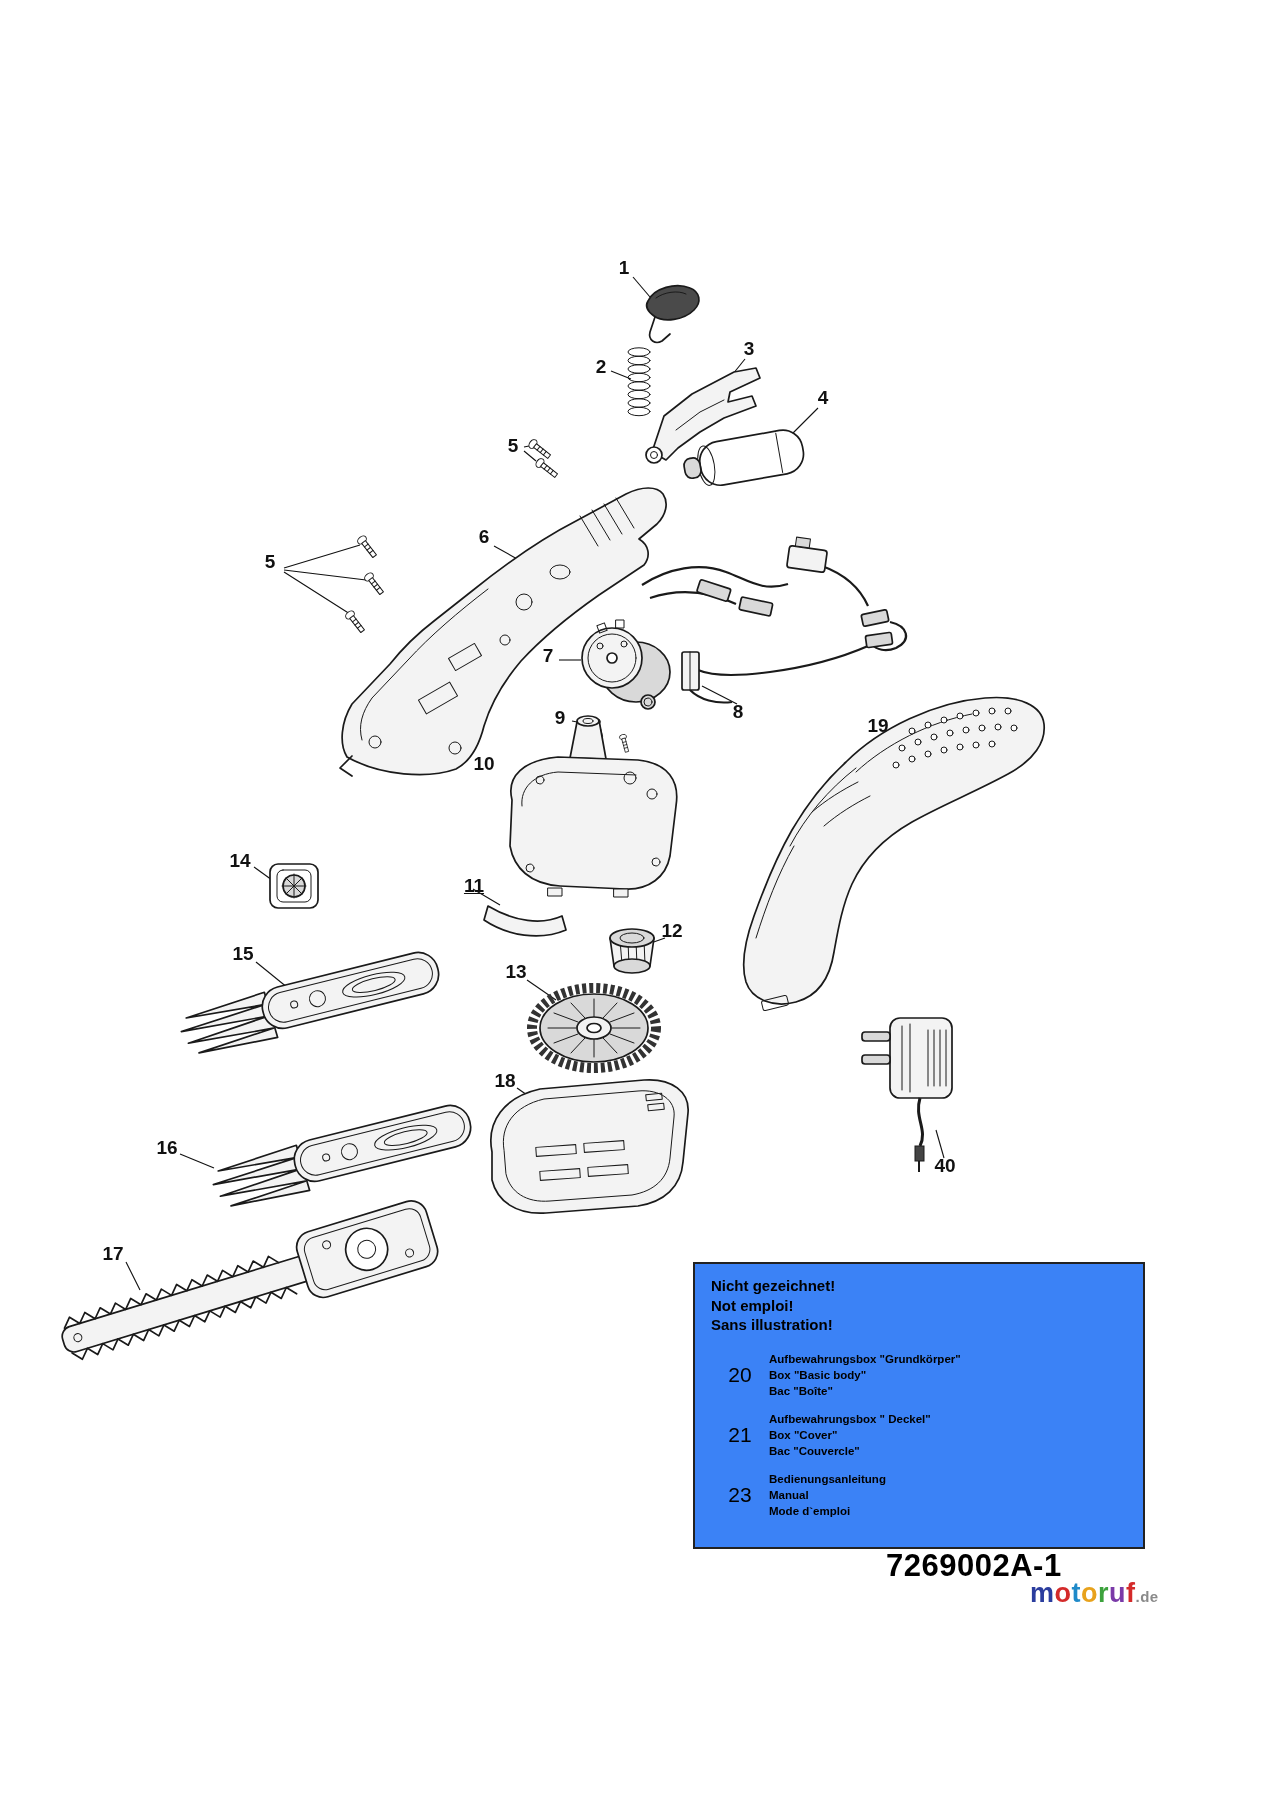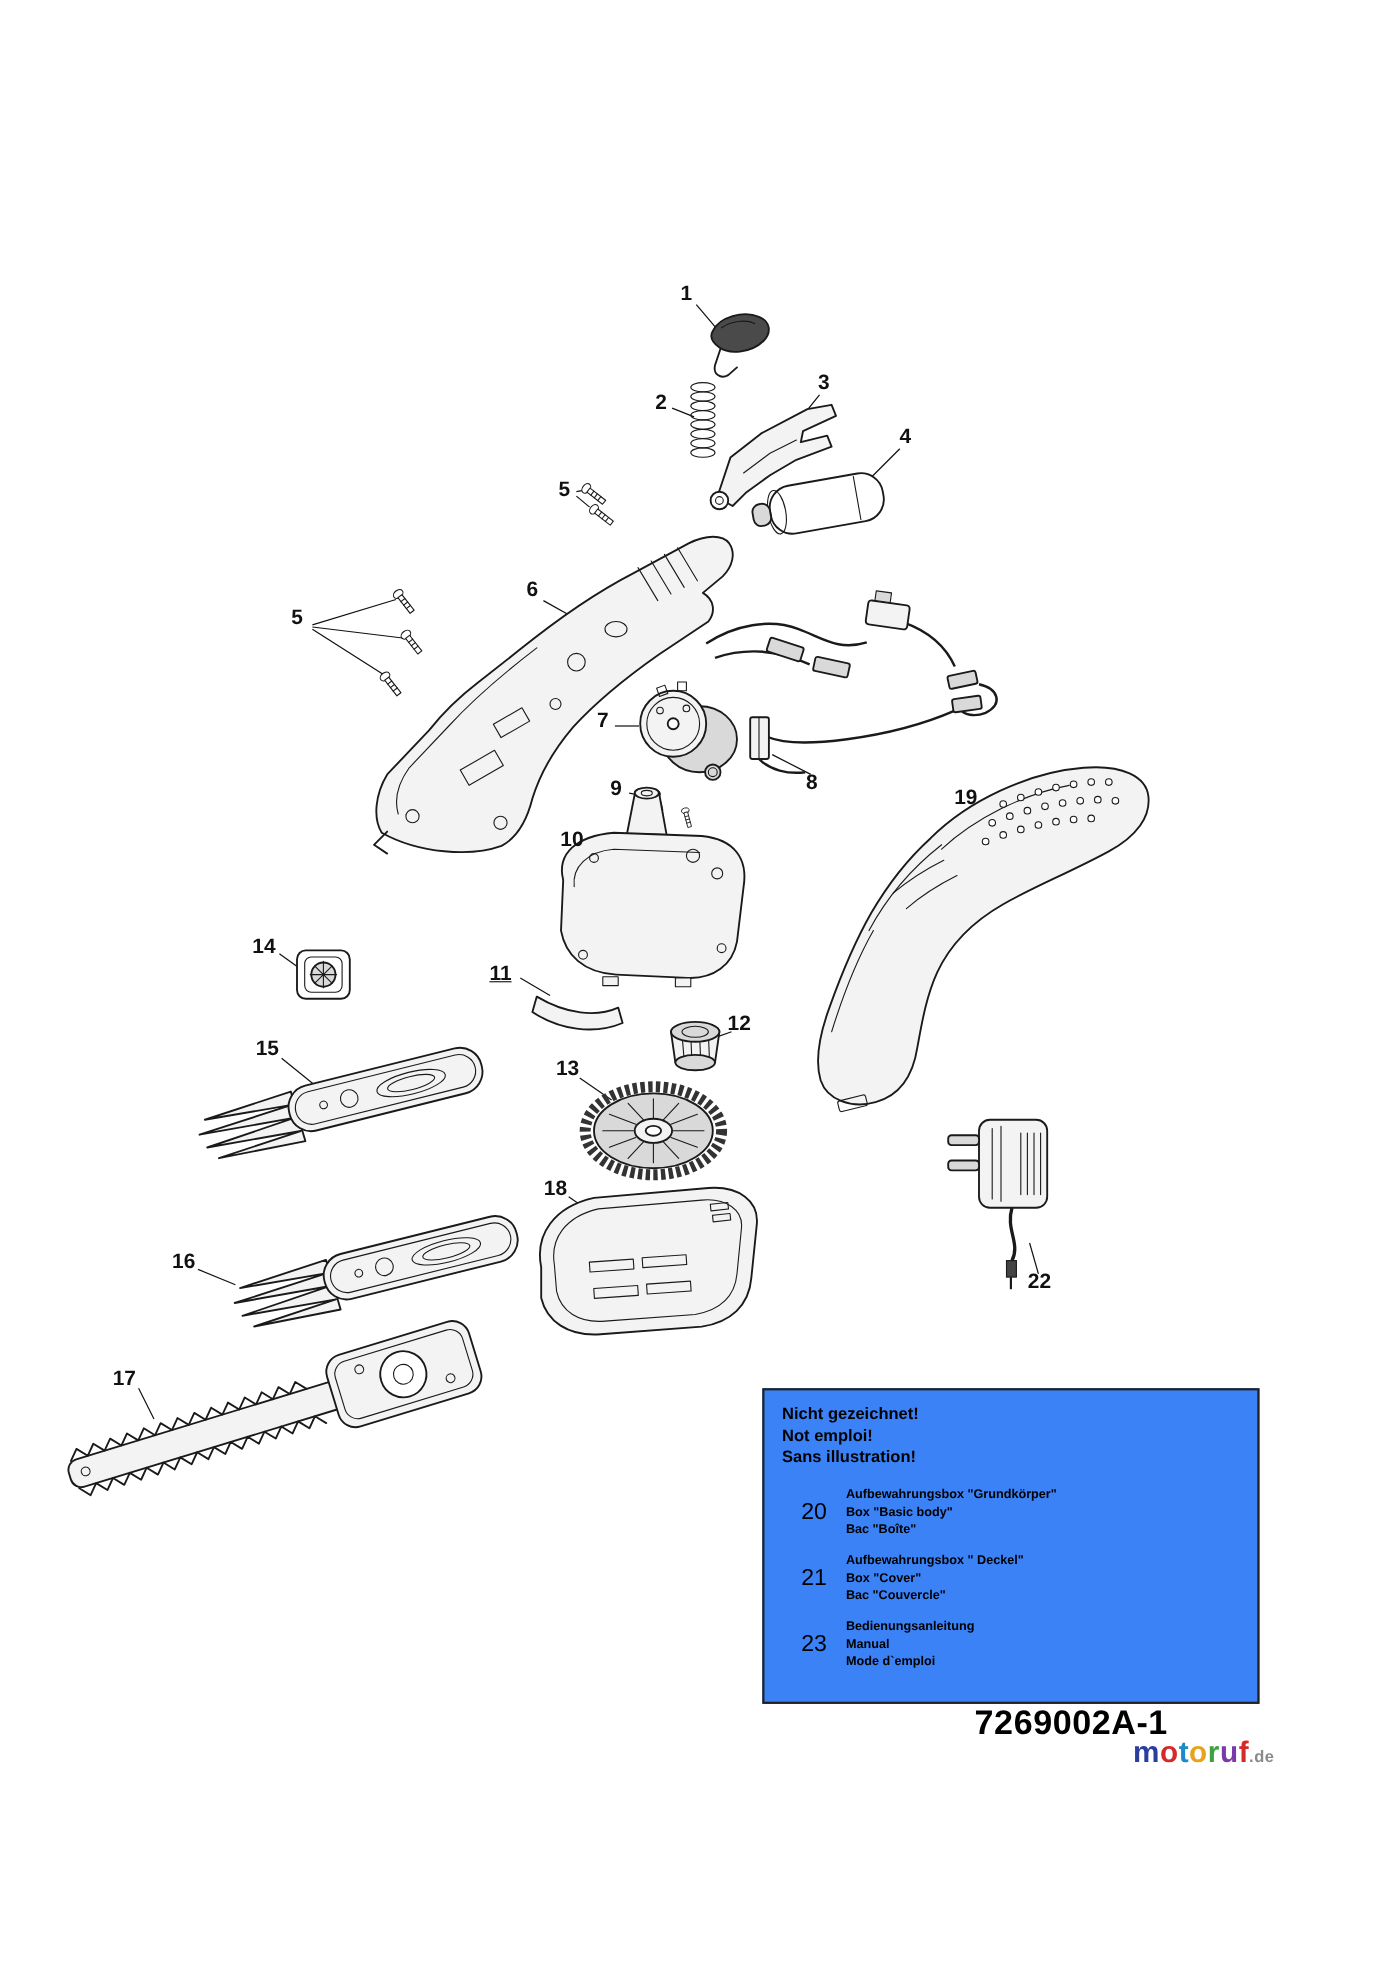--- a/index.html
+++ b/index.html
@@ -294,31 +294,31 @@
       <div class="callout" style="left: 624px; top: 268px;">1</div>
       <div class="callout" style="left: 601px; top: 367px;">2</div>
       <div class="callout" style="left: 749px; top: 349px;">3</div>
       <div class="callout" style="left: 823px; top: 398px;">4</div>
       <div class="callout" style="left: 513px; top: 446px;">5</div>
       <div class="callout" style="left: 270px; top: 562px;">5</div>
       <div class="callout" style="left: 484px; top: 537px;">6</div>
       <div class="callout" style="left: 548px; top: 656px;">7</div>
       <div class="callout" style="left: 738px; top: 712px;">8</div>
       <div class="callout" style="left: 560px; top: 718px;">9</div>
-      <div class="callout" style="left: 520px; top: 764px;">10</div>
-      <div class="callout" style="left: 455px; top: 886px; text-decoration: underline;">11</div>
+      <div class="callout" style="left: 484px; top: 764px;">10</div>
+      <div class="callout" style="left: 474px; top: 886px; text-decoration: underline;">11</div>
       <div class="callout" style="left: 672px; top: 931px;">12</div>
       <div class="callout" style="left: 516px; top: 972px;">13</div>
       <div class="callout" style="left: 240px; top: 861px;">14</div>
       <div class="callout" style="left: 243px; top: 954px;">15</div>
       <div class="callout" style="left: 167px; top: 1148px;">16</div>
       <div class="callout" style="left: 113px; top: 1254px;">17</div>
       <div class="callout" style="left: 505px; top: 1081px;">18</div>
       <div class="callout" style="left: 878px; top: 726px;">19</div>
-      <div class="callout" style="left: 945px; top: 1166px;">22</div>
+      <div class="callout" style="left: 945px; top: 1166px;">40</div>
     </div>
 
   <div class="ns-box">
     <div class="ns-headers">
         <div>Nicht gezeichnet!</div>
         <div>Not emploi!</div>
         <div>Sans illustration!</div>
       </div>
     <div>
         <div class="ns-row">

